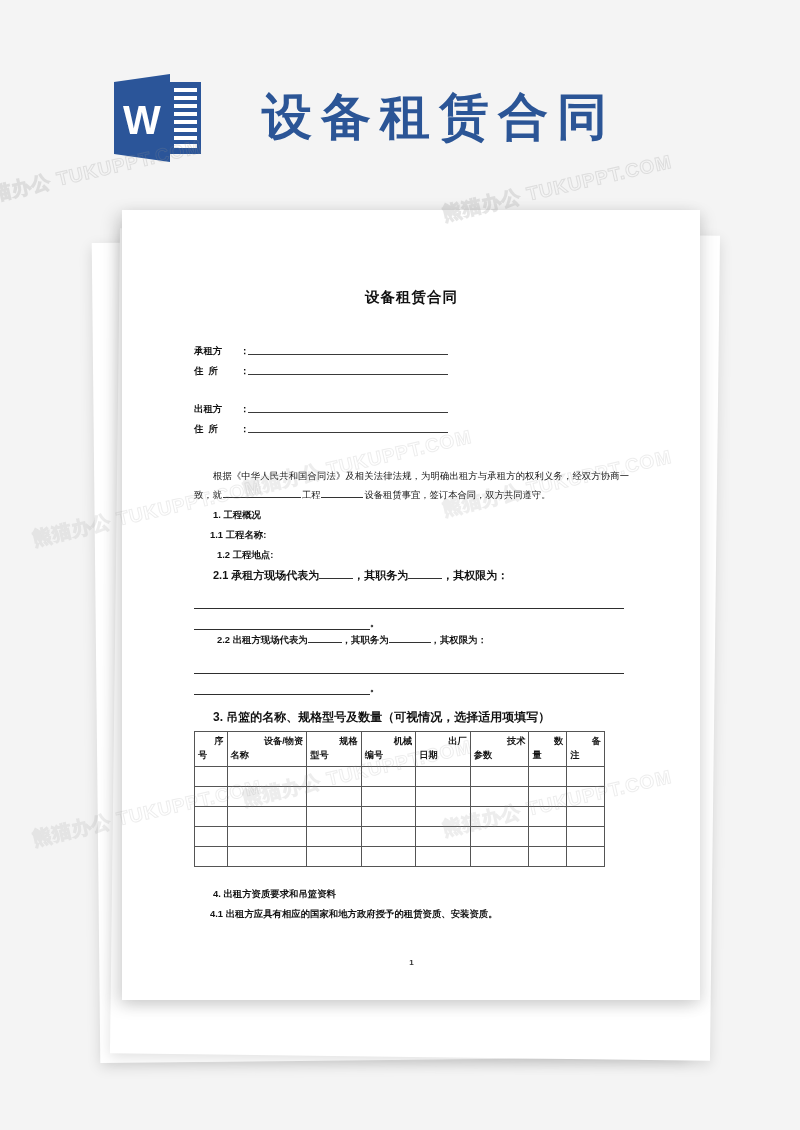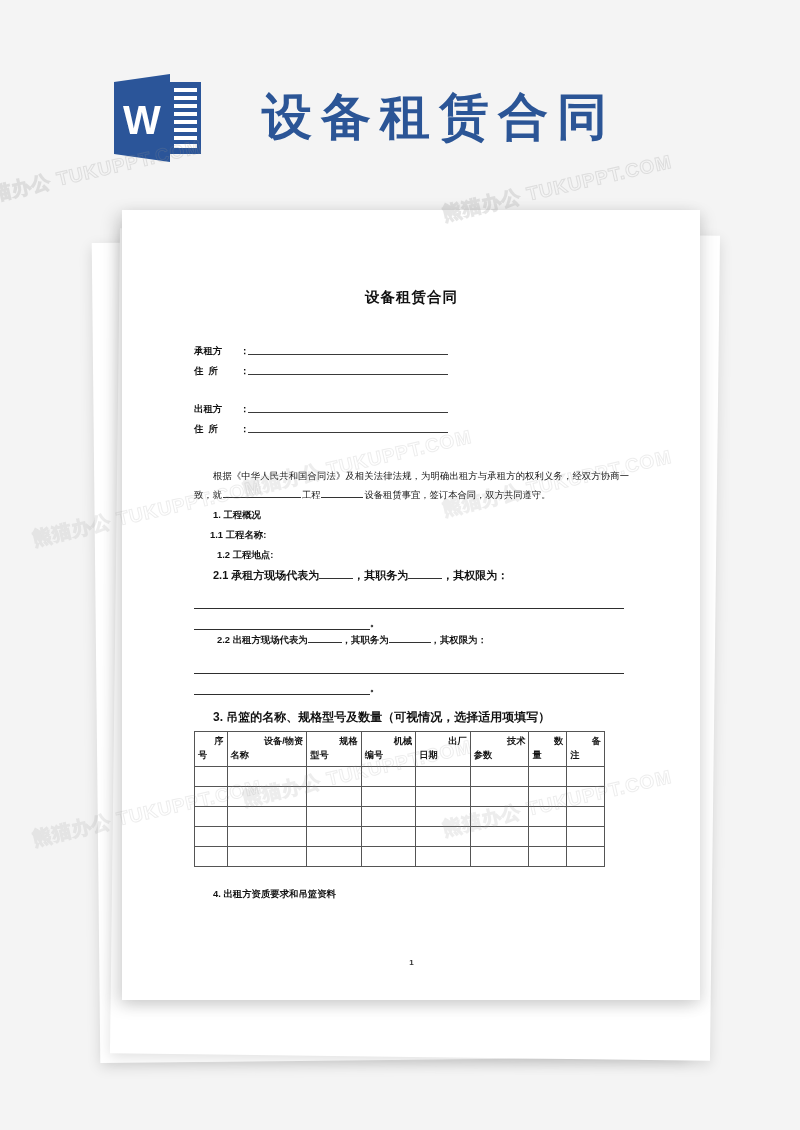--- a/index.html
+++ b/index.html
@@ -485,20 +485,24 @@
           <td></td>
           <td></td>
         </tr>
       </tbody>
     </table>
 
     <div class="sec-h sec4">
       <span>4.</span>
       <span>出租方资质要求和吊篮资料</span>
     </div>
+    <div class="sub-l1">
+      <span>4.1</span>
+      <span>出租方应具有相应的国家和地方政府授予的租赁资质、安装资质。</span>
+    </div>
 
     <div class="page-num">1</div>
   </div>
 </div>
 
 <div class="wm-layer">
   <div class="wm" style="left:-30px; top:160px;">熊猫办公 TUKUPPT.COM</div>
   <div class="wm" style="left:440px; top:175px;">熊猫办公 TUKUPPT.COM</div>
   <div class="wm on-doc" style="left:30px; top:500px;">熊猫办公 TUKUPPT.COM</div>
   <div class="wm on-doc" style="left:440px; top:470px;">熊猫办公 TUKUPPT.COM</div>

